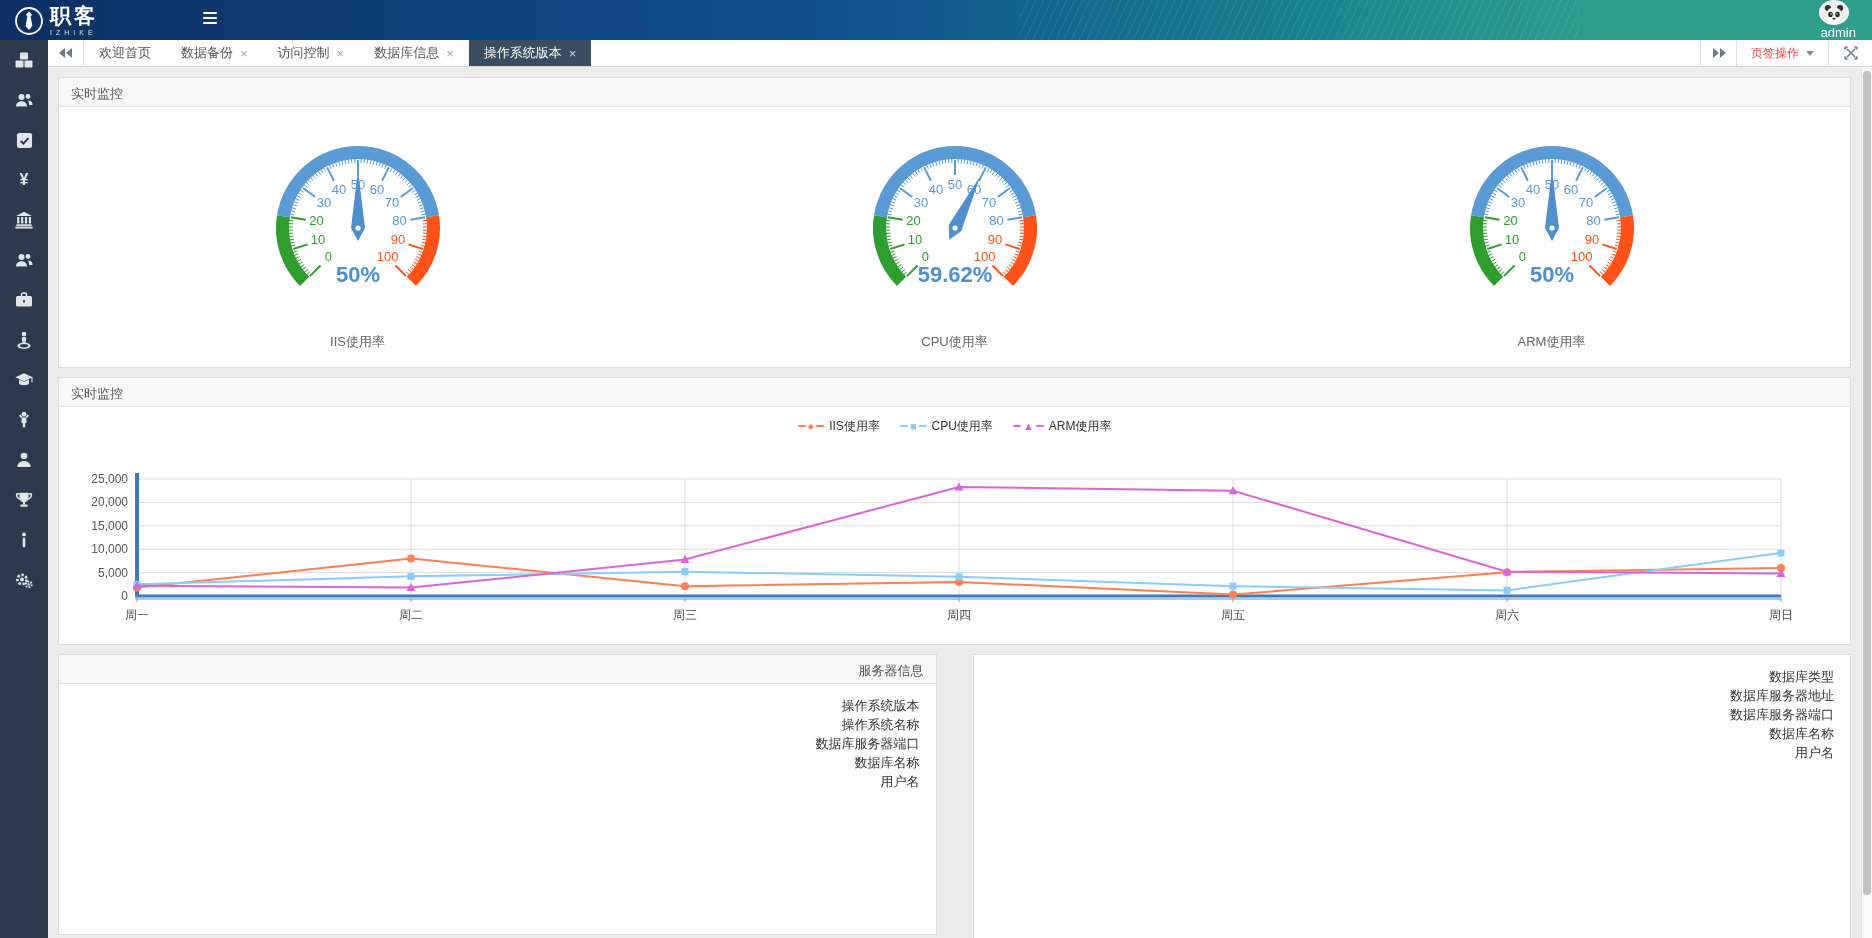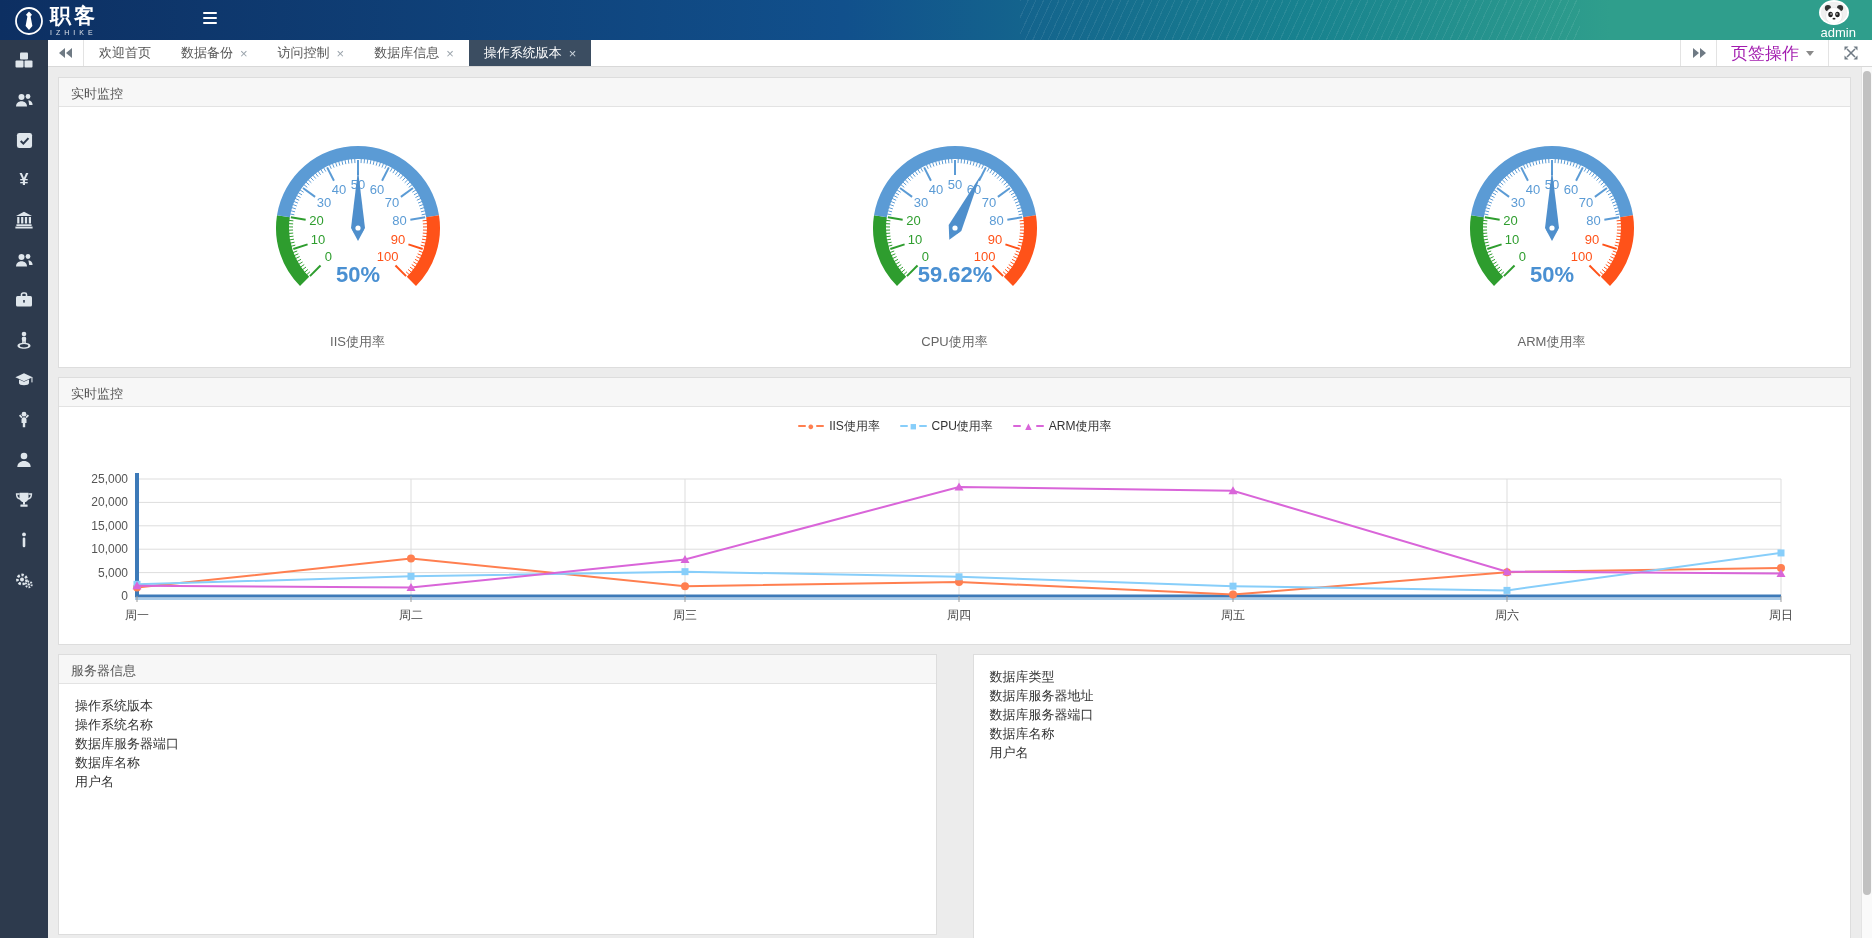--- a/index.html
+++ b/index.html
@@ -25,21 +25,21 @@
     border-bottom:1px solid #d8d8d8; display:flex; align-items:stretch; z-index:20; }
   .tab-scroll { width:36px; display:flex; align-items:center; justify-content:center; cursor:pointer; }
   .tab-scroll.left { border-right:1px solid #e3e3e3; }
   .tabs { display:flex; flex:1; }
   .tab { display:flex; align-items:center; padding:12px 15px; font-size:13px; color:#555; cursor:pointer; white-space:nowrap; }
   .tab .tab-close { margin-left:7px; color:#9aa3ab; font-size:13px; line-height:1; cursor:pointer; }
   .tab.active { background:#3b4d61; color:#fff; }
   .tab.active .tab-close { color:#cdd6de; }
   .tab-right { display:flex; align-items:stretch; }
   .tab-ctl { display:flex; align-items:center; justify-content:center; border-left:1px solid #e3e3e3; cursor:pointer; }
-  .tab-ops { padding:0 14px; font-size:17px; color:#a21caf; }
+  .tab-ops { padding:0 14px; font-size:12px; color:#ef4444; }
   .caret { width:0; height:0; border-left:4px solid transparent; border-right:4px solid transparent; border-top:5px solid #8a8a8a; margin-left:7px; }
   .tab-full { width:44px; }
 
   
   .sidebar { position:absolute; top:40px; left:0; width:48px; bottom:0; background:#2d3a4d; z-index:25; }
   .side-item { width:48px; height:40px; display:flex; align-items:center; justify-content:center; cursor:pointer; }
   .side-item svg { display:block; }
 
   
   .content { position:absolute; left:48px; top:67px; right:11px; bottom:0; background:#ececec; overflow:hidden; padding:10px; }
@@ -51,21 +51,21 @@
 
   .chart-body { padding-top:6px; }
   .legend { height:26px; display:flex; align-items:center; justify-content:center; gap:20px; }
   .legend-item { display:flex; align-items:center; cursor:pointer; }
   .lg-dash { width:8px; height:2px; border-radius:1px; }
   .lg-mark { font-size:11px; margin:0 2px; line-height:1; }
   .lg-label { margin-left:5px; font-size:12px; color:#333; }
   #line-chart svg { display:block; }
 
   .bottom-row { display:flex; gap:36px; align-items:flex-start; }
-  .b-panel { flex:1; margin-bottom:0; }
+  .b-panel { flex:1; margin-bottom:0;text-align:right; }
   .b-left { height:281px; }
   .b-right { height:320px; }
   .info-body { padding:12px 16px; }
   .info-row { font-size:13px; color:#333; line-height:19px; }
 
   
   .vscroll { position:absolute; top:67px; right:0; width:11px; bottom:0; background:#fafafa; border-left:1px solid #e4e4e4; z-index:40; }
   .vscroll-thumb { position:absolute; left:1px; top:4px; width:8px; height:824px; background:#c1c1c1; border-radius:4px; }
 </style>
 </head>

